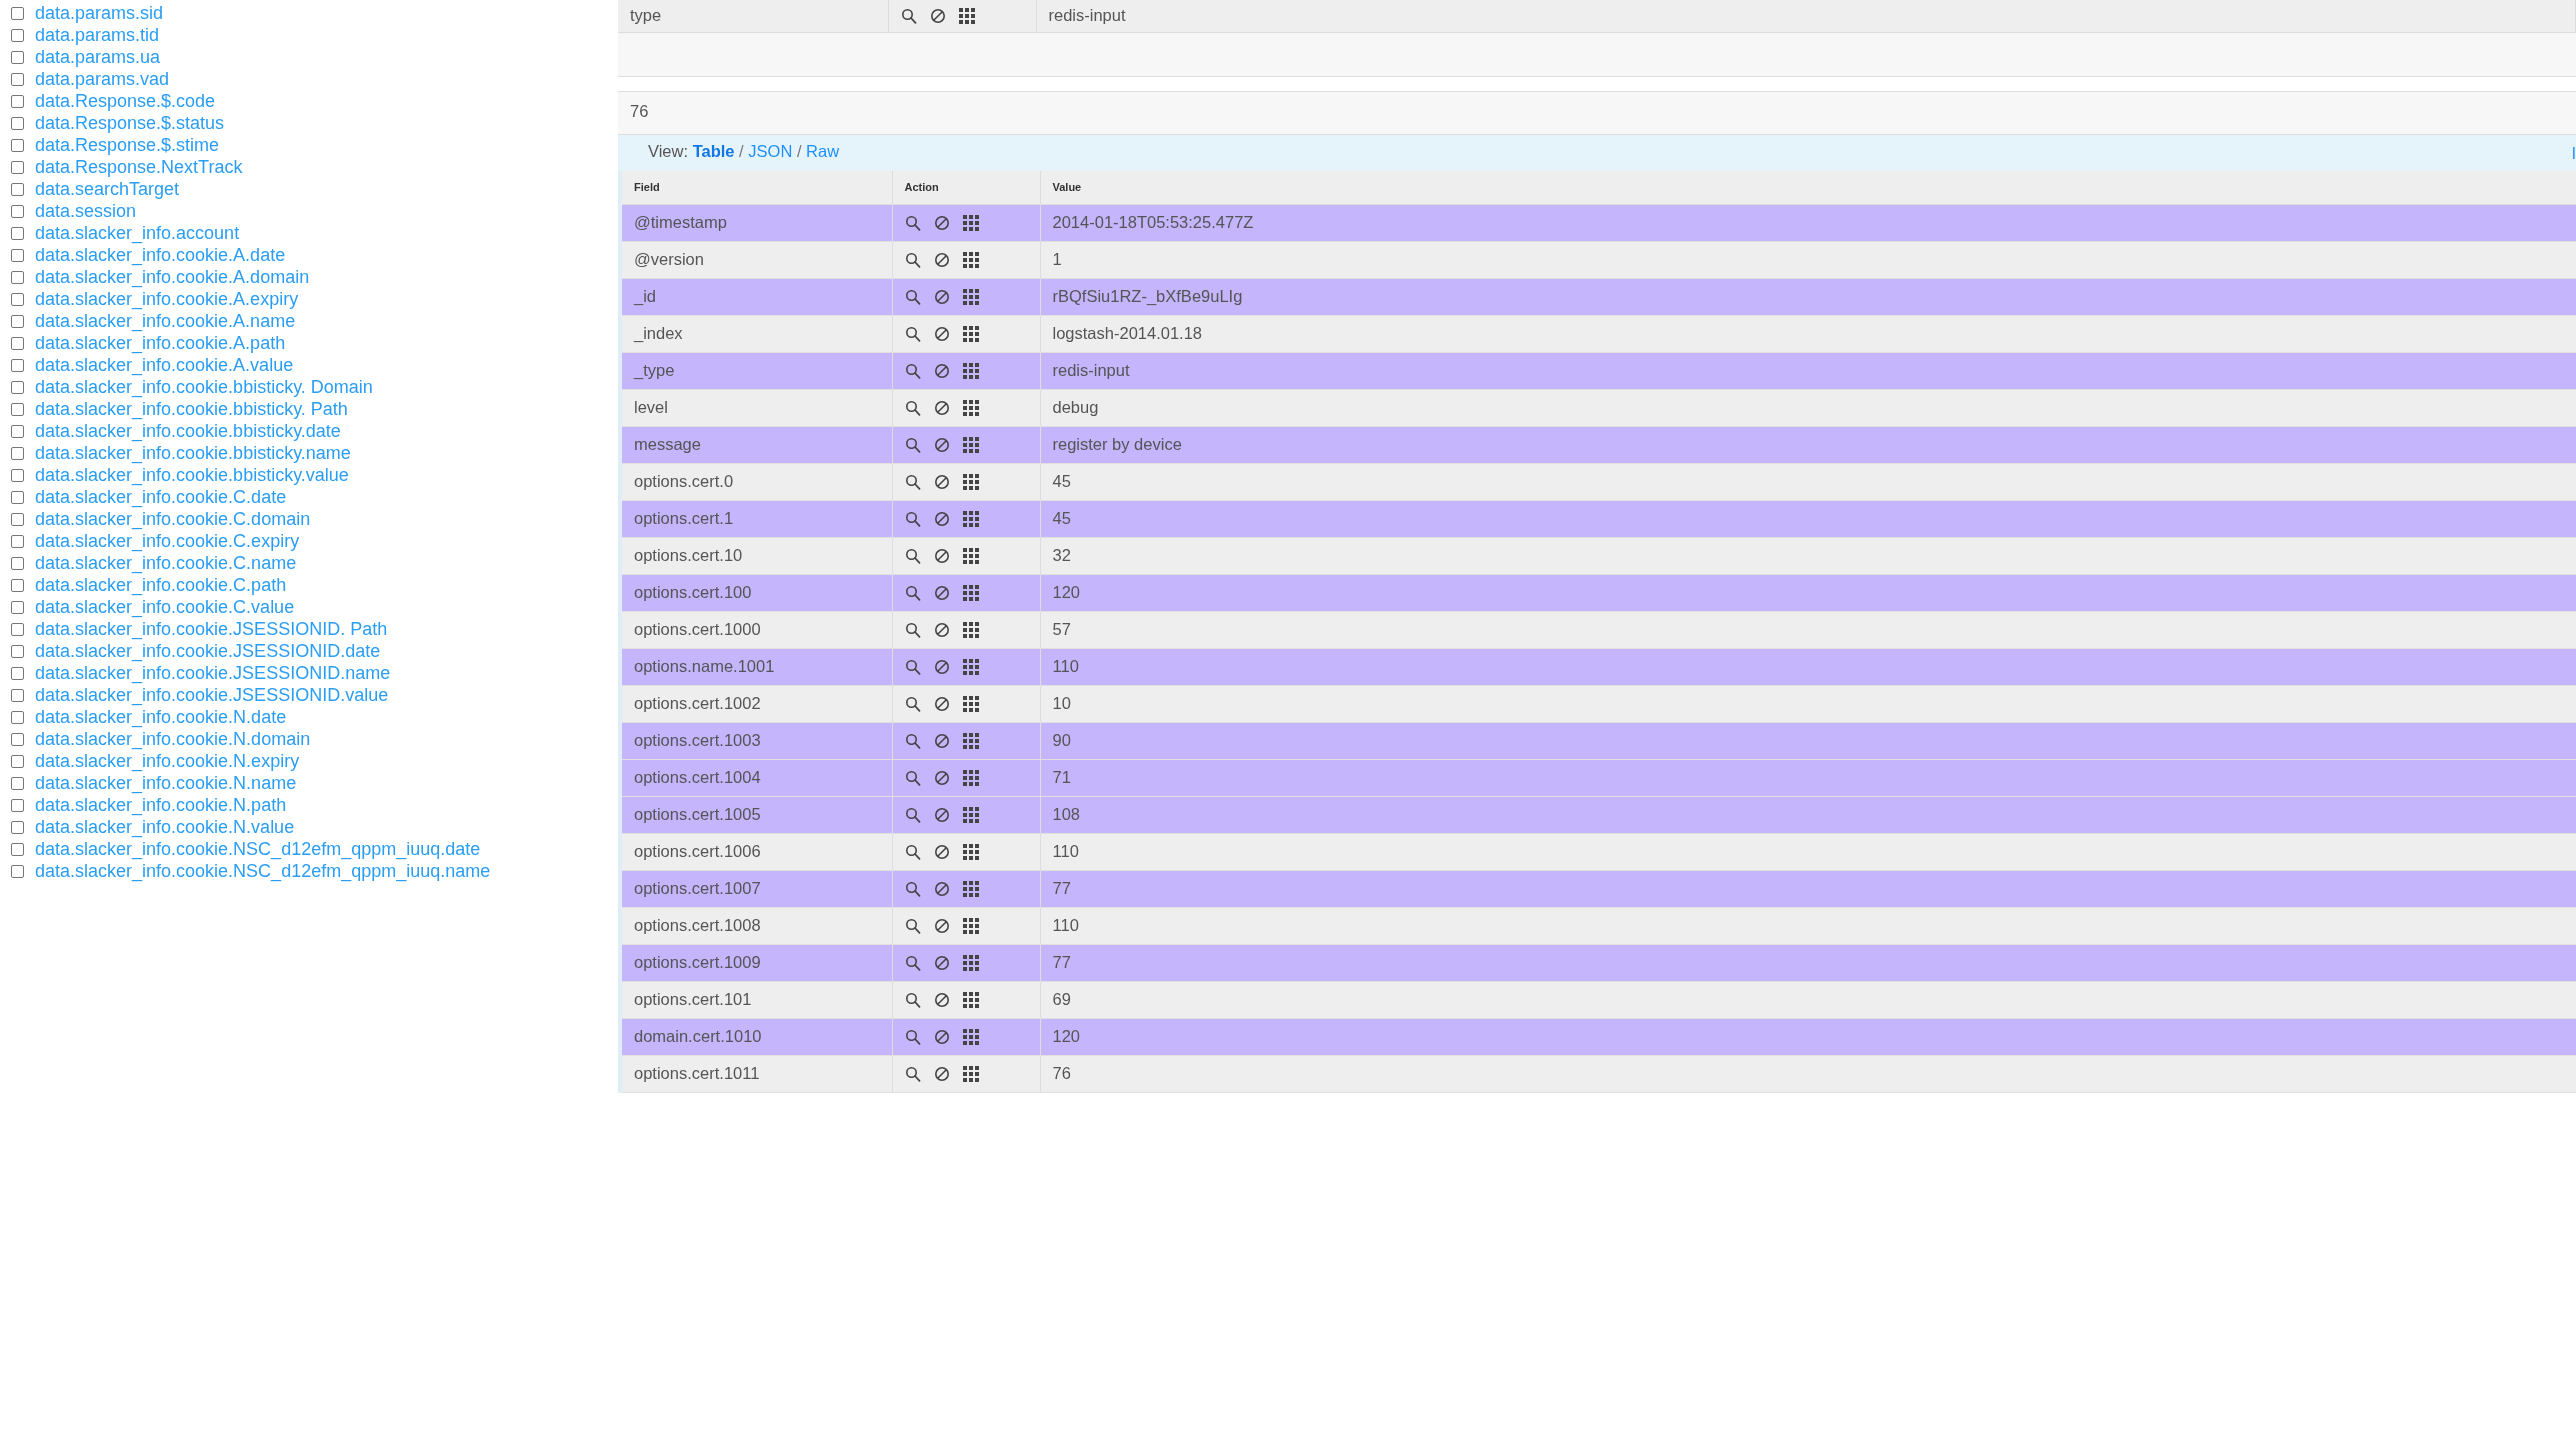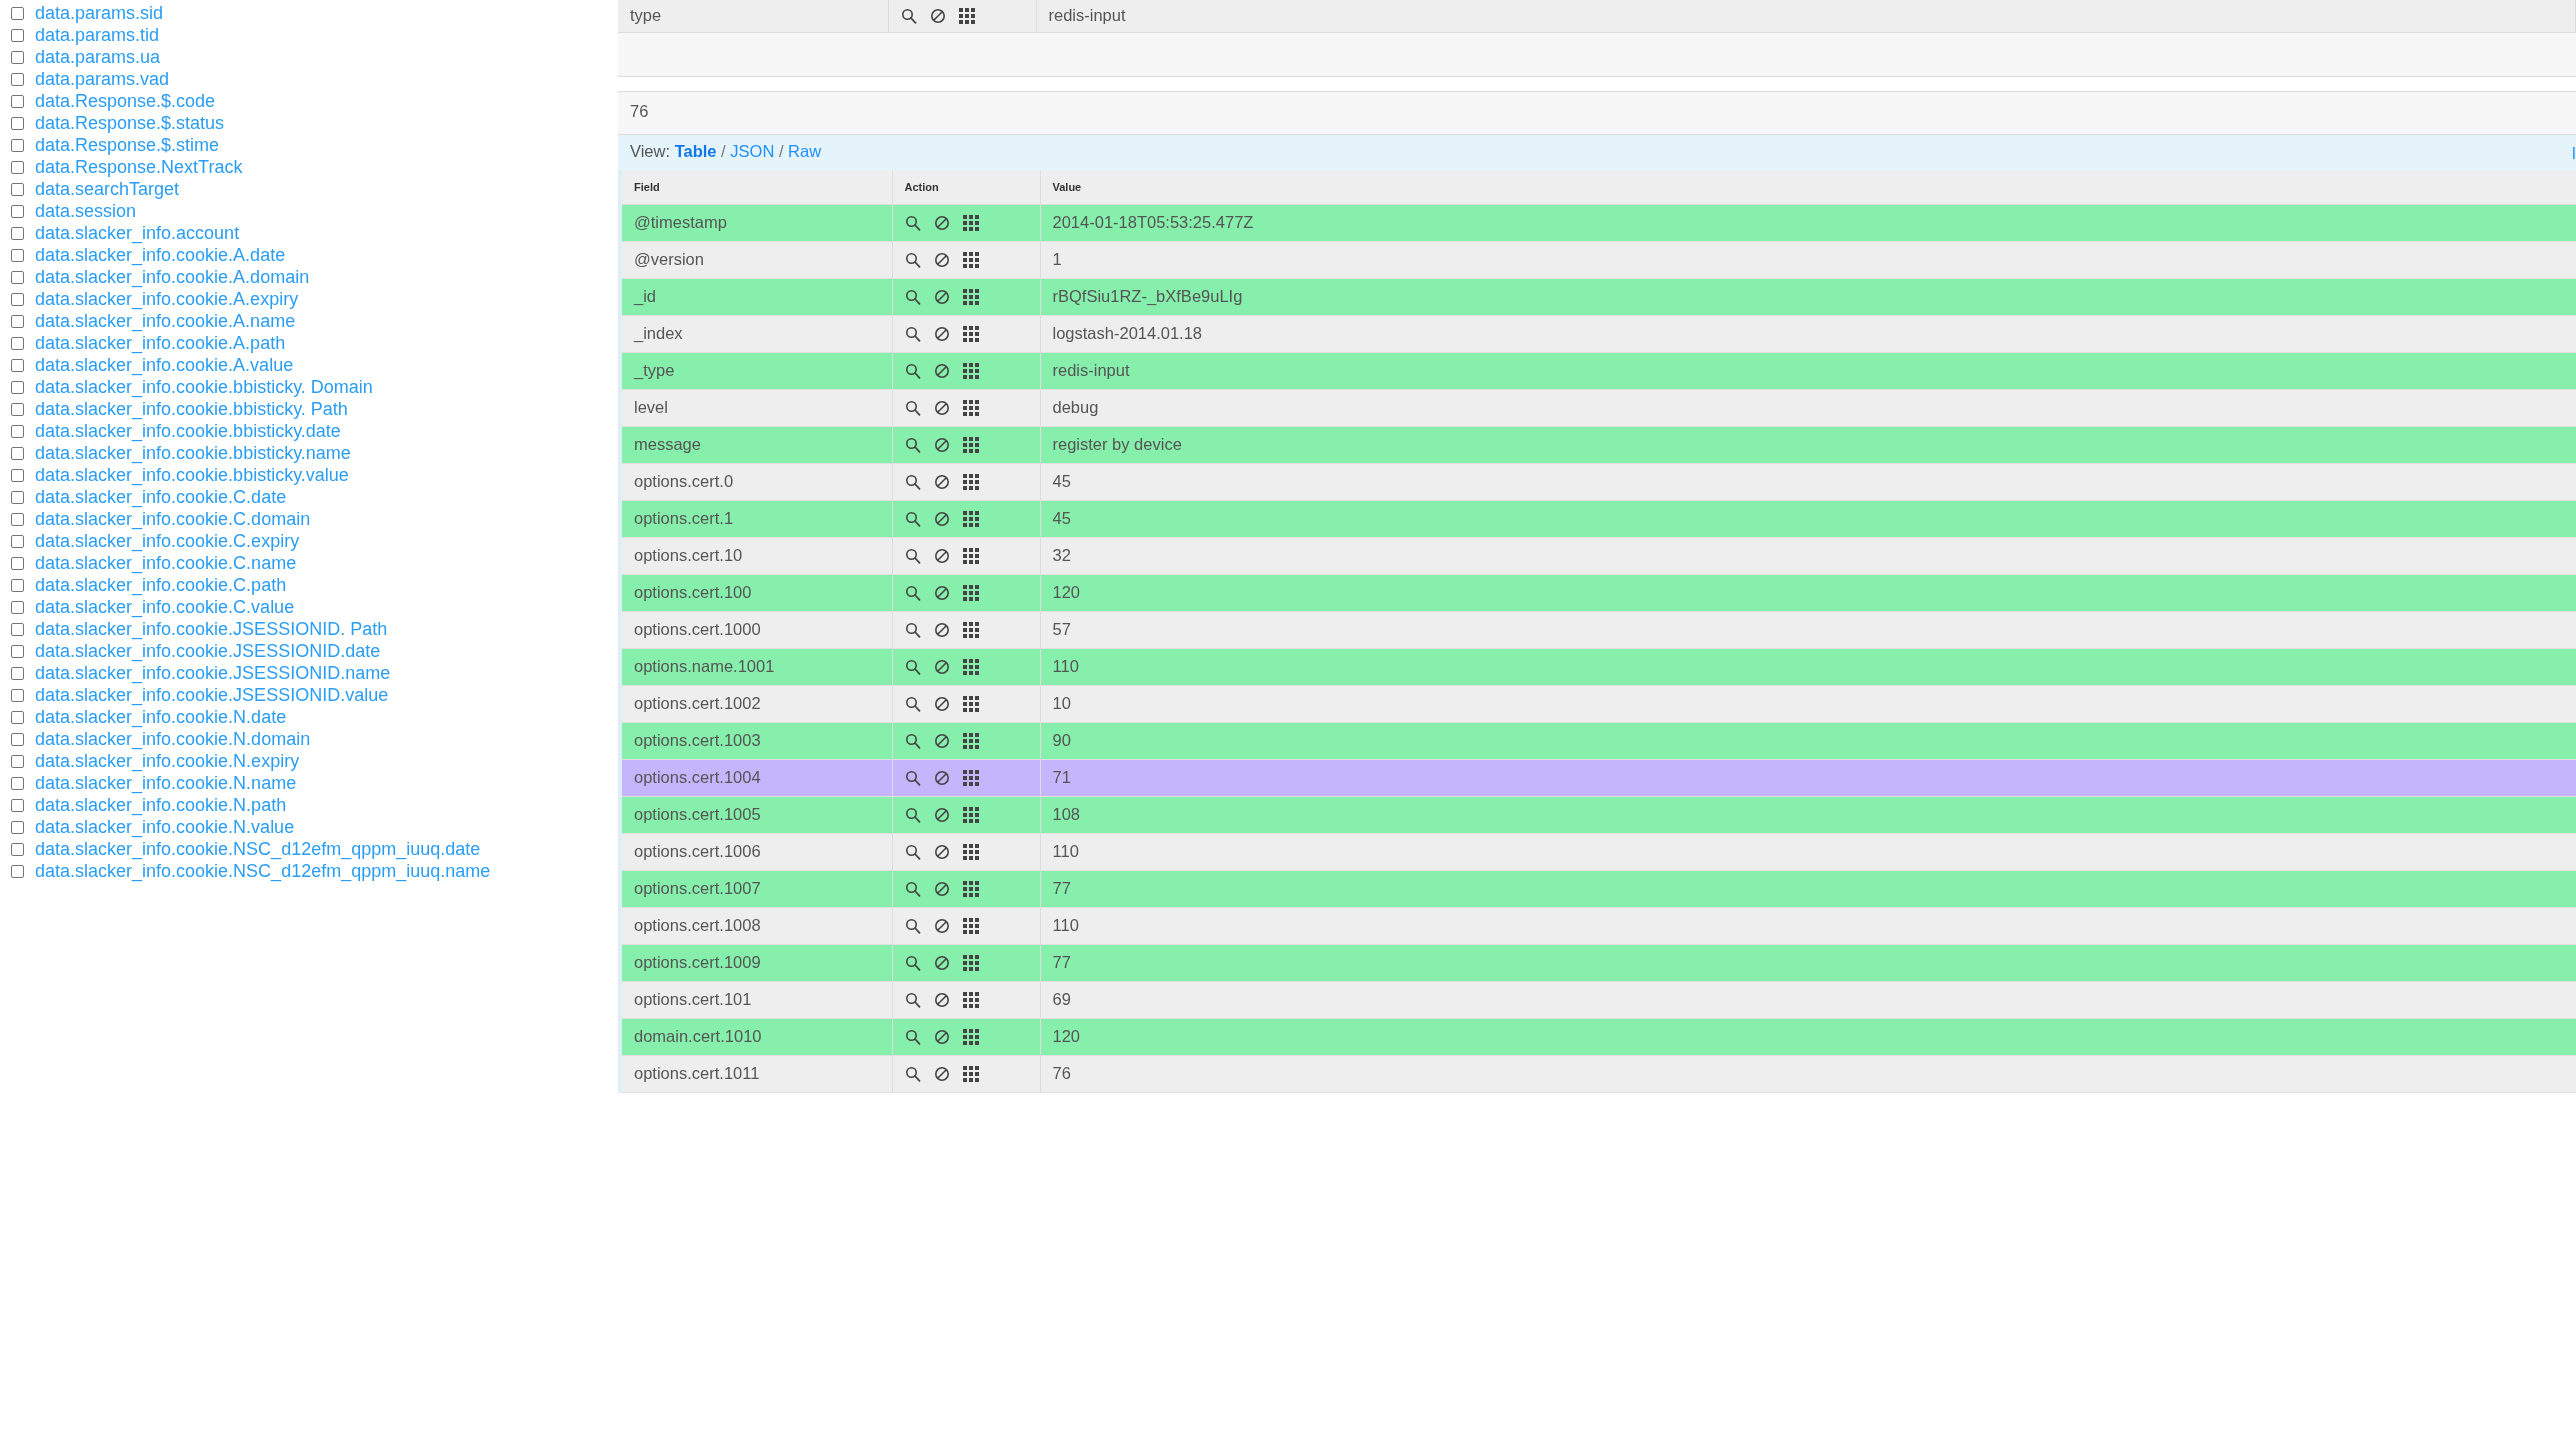--- a/index.html
+++ b/index.html
@@ -75,21 +75,21 @@
     border-top: 1px solid #dddddd;
     border-bottom: 1px solid #dddddd;
     font-size: 16.5px; color: #555;
     padding: 10px 0 12px 12px;
     height: 44px;
   }
 
   
   .view-bar {
     background: #e5f4fb;
-    padding: 7px 0 8px 12px;
+    padding: 7px 0 8px 30px;
     font-size: 16.5px; color: #555;
     height: 36px;
     position: relative;
     white-space: nowrap;
     overflow: hidden;
   }
   .view-label { color: #555; }
   .view-link { color: #1e90ff; cursor: pointer; }
   .view-link.active { color: #1277e6; font-weight: bold; }
   .view-sep { color: #777; }
@@ -114,21 +114,21 @@
   table.detail td {
     font-size: 16.5px; color: #555;
     padding: 8px 12px 9px 12px;
     border-right: 1px solid #dddddd;
     border-bottom: 1px solid #e0e0e0;
     vertical-align: middle;
     white-space: nowrap; overflow: hidden; text-overflow: clip;
     height: 30px;
   }
   table.detail td:last-child { border-right: none; margin-left: 20px; }
-  table.detail tr.odd  td { background: #86efac; }
+  table.detail tr.odd  td { background: #c4b5fd; }
   table.detail tr.even td { background: #eeeeee; }
   table.detail tr.hl   td { background: #c4b5fd; }
   .col-field  { width: 270px; }
   .col-action { width: 148px; }
 
   
   .actions { display: flex; align-items: center; gap: 13px; }
   .act-ico { display: inline-flex; align-items: center; cursor: pointer; color: #444; }
   .grid-ico {
     display: inline-grid;

